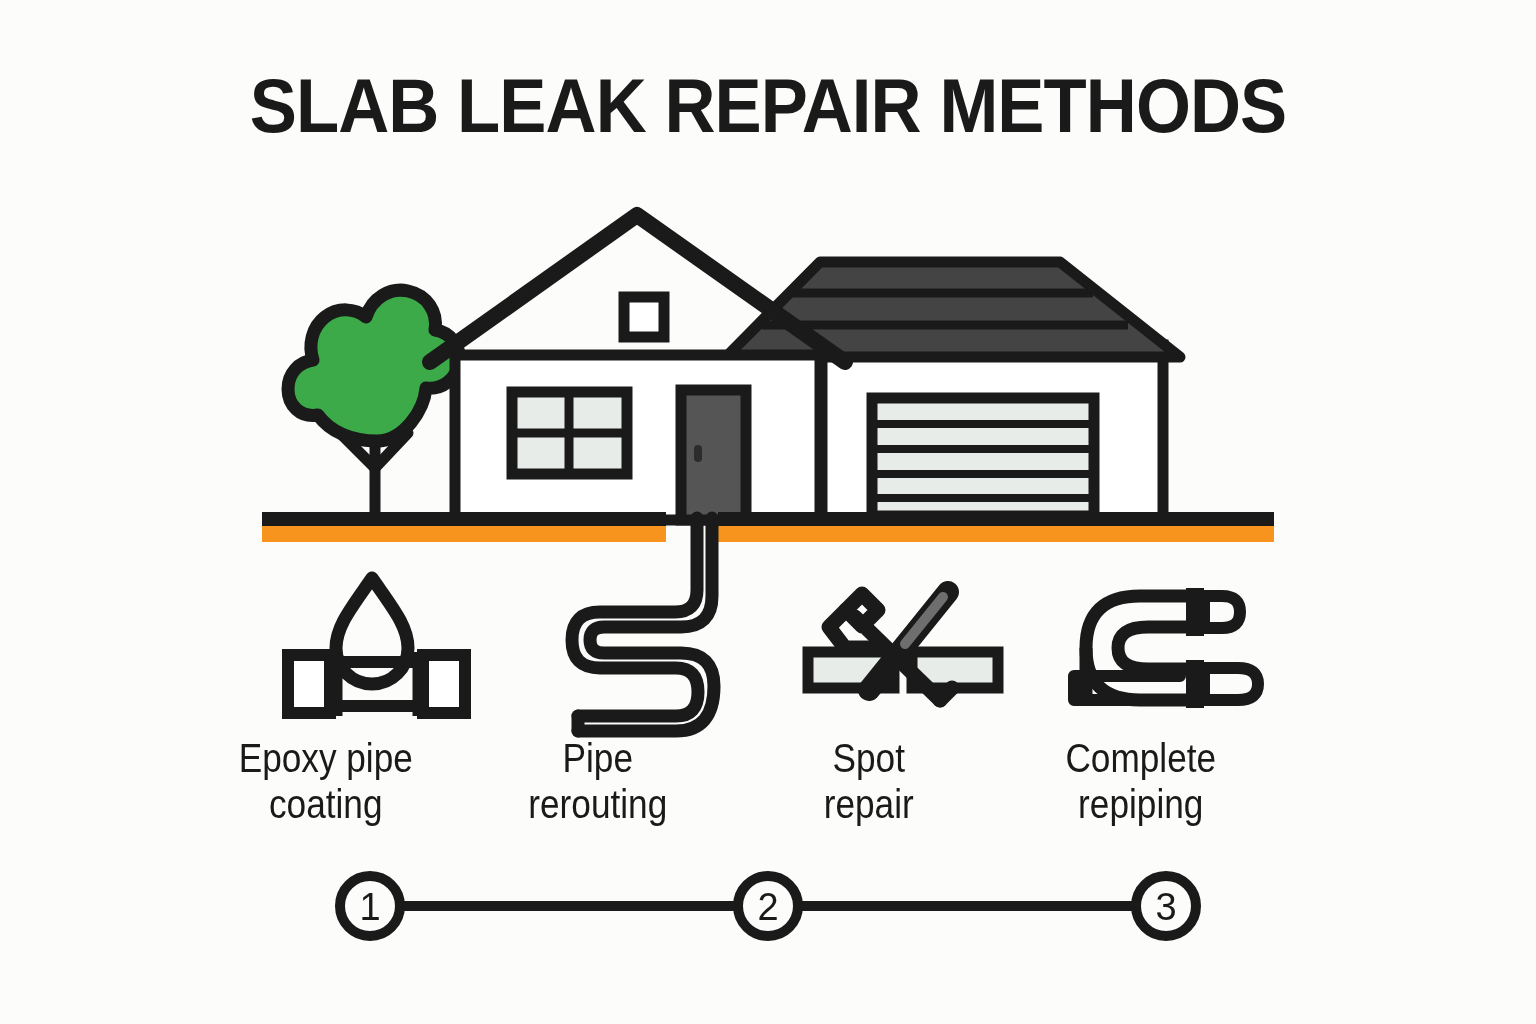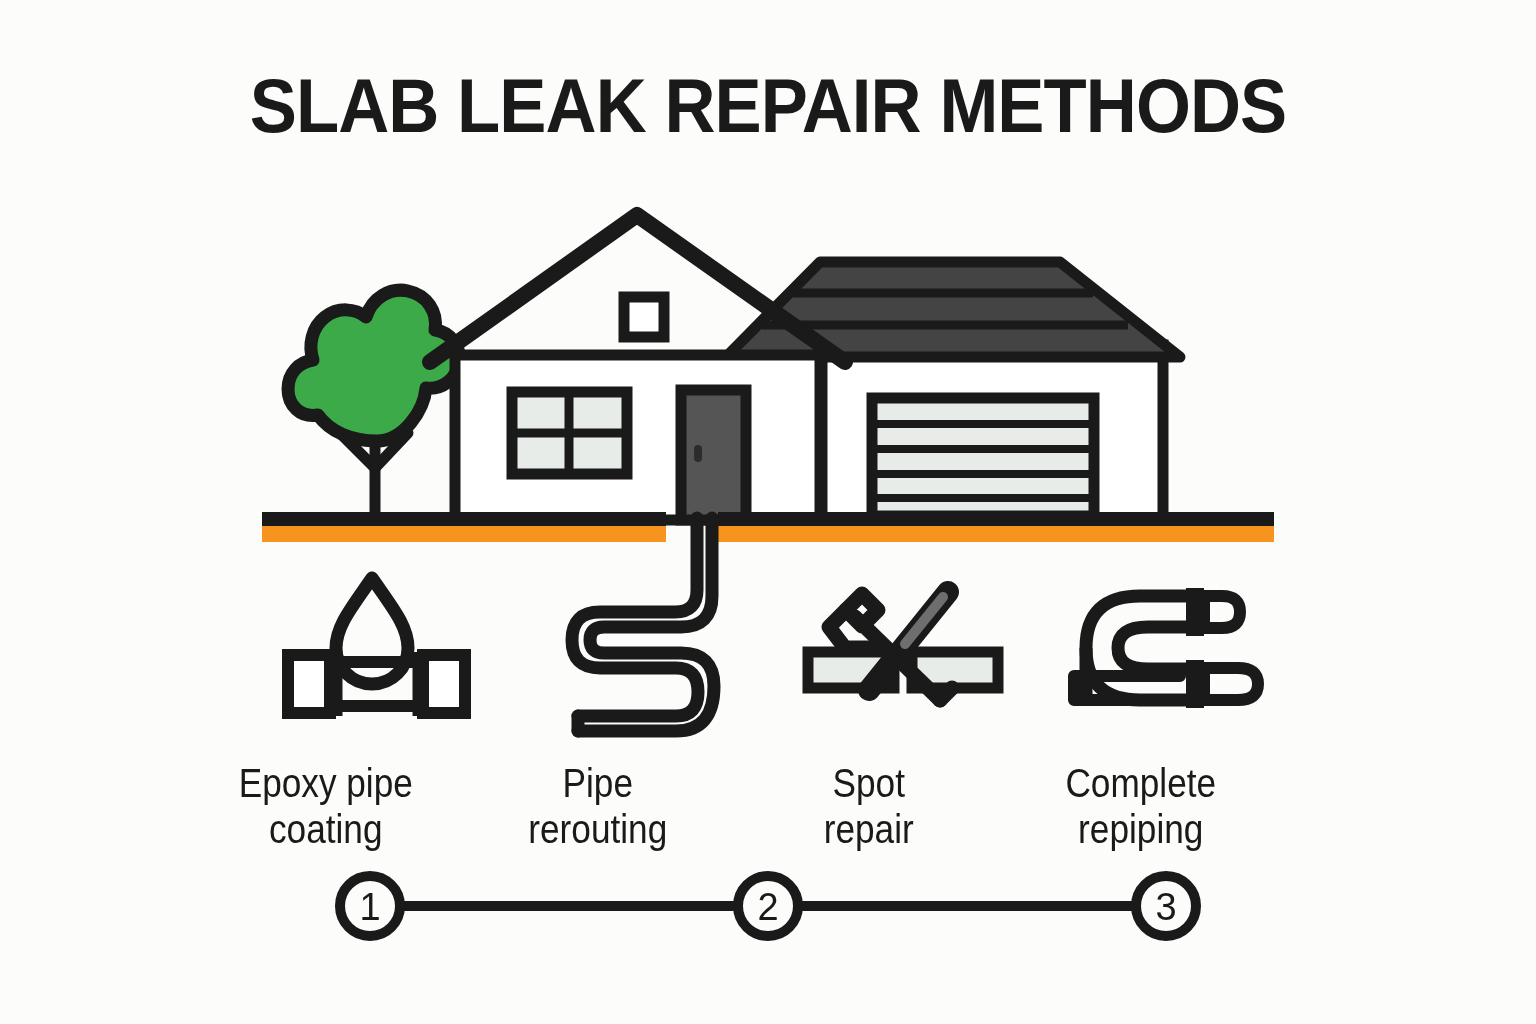--- a/index.html
+++ b/index.html
@@ -38,21 +38,20 @@
     top: 0;
     width: 1536px;
     height: 1024px;
   }
   .method-labels {
     position: absolute;
     left: 0;
     top: 735px;
     width: 1466px;
     display: flex;
-    margin-top: 25px;
   }
   .method-label {
     flex: 1 1 0;
     text-align: center;
     font-family: "Liberation Sans", sans-serif;
     font-size: 40px;
     font-weight: 400;
     line-height: 1.16;
     color: #1A1A1A;
     transform: scaleX(0.88);

